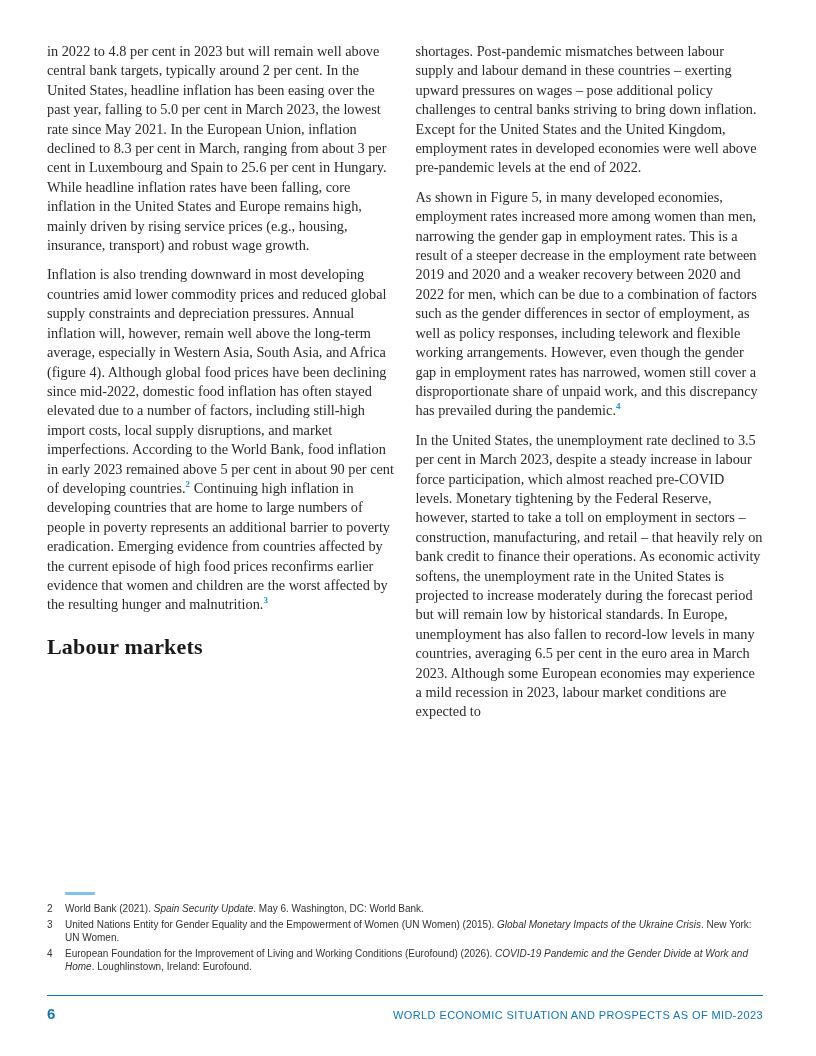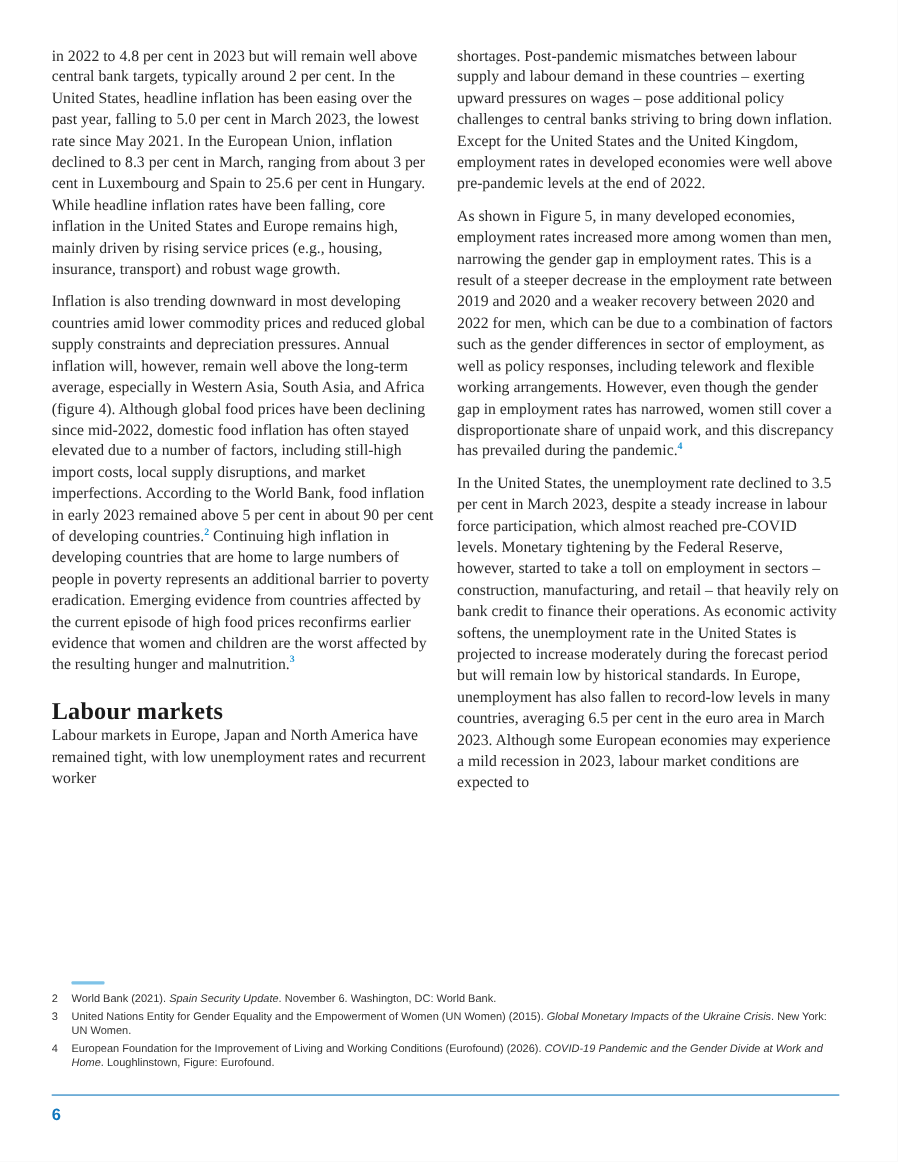--- a/index.html
+++ b/index.html
@@ -89,49 +89,49 @@
 
   <div class="content">
 
     <div class="col">
       <p><span>in 2022 to 4.8 per cent in 2023 but will remain well above central bank targets, typically around 2 per cent. In the United States, headline inflation has been easing over the past year, falling to 5.0 per cent in March 2023, the lowest rate since May 2021. In the European Union, inflation declined to 8.3 per cent in March, ranging from about 3 per cent in Luxembourg and Spain to 25.6 per cent in Hungary. While headline inflation rates have been falling, core inflation in the United States and Europe remains high, mainly driven by rising service prices (e.g., housing, insurance, transport) and robust wage growth.</span></p>
 
       <p><span>Inflation is also trending downward in most developing countries amid lower commodity prices and reduced global supply constraints and depreciation pressures. Annual inflation will, however, remain well above the long-term average, especially in Western Asia, South Asia, and Africa (figure 4). Although global food prices have been declining since mid-2022, domestic food inflation has often stayed elevated due to a number of factors, including still-high import costs, local supply disruptions, and market imperfections. According to the World Bank, food inflation in early 2023 remained above 5 per cent in about 90 per cent of developing countries.</span><sup class="fnref">2</sup><span> Continuing high inflation in developing countries that are home to large numbers of people in poverty represents an additional barrier to poverty eradication. Emerging evidence from countries affected by the current episode of high food prices reconfirms earlier evidence that women and children are the worst affected by the resulting hunger and malnutrition.</span><sup class="fnref">3</sup></p>
 
       <h2 class="section-heading">Labour markets</h2>
 
-      <p><span>Labour markets in Europe, Japan and North America have remained tight, with low unemployment rates and recurrent worker</span></p>
     </div>
 
     <div class="col">
       <p><span>shortages. Post-pandemic mismatches between labour supply and labour demand in these countries – exerting upward pressures on wages – pose additional policy challenges to central banks striving to bring down inflation. Except for the United States and the United Kingdom, employment rates in developed economies were well above pre-pandemic levels at the end of 2022.</span></p>
 
       <p><span>As shown in Figure 5, in many developed economies, employment rates increased more among women than men, narrowing the gender gap in employment rates. This is a result of a steeper decrease in the employment rate between 2019 and 2020 and a weaker recovery between 2020 and 2022 for men, which can be due to a combination of factors such as the gender differences in sector of employment, as well as policy responses, including telework and flexible working arrangements. However, even though the gender gap in employment rates has narrowed, women still cover a disproportionate share of unpaid work, and this discrepancy has prevailed during the pandemic.</span><sup class="fnref">4</sup></p>
 
       <p><span>In the United States, the unemployment rate declined to 3.5 per cent in March 2023, despite a steady increase in labour force participation, which almost reached pre-COVID levels. Monetary tightening by the Federal Reserve, however, started to take a toll on employment in sectors – construction, manufacturing, and retail – that heavily rely on bank credit to finance their operations. As economic activity softens, the unemployment rate in the United States is projected to increase moderately during the forecast period but will remain low by historical standards. In Europe, unemployment has also fallen to record-low levels in many countries, averaging 6.5 per cent in the euro area in March 2023. Although some European economies may experience a mild recession in 2023, labour market conditions are expected to</span></p>
     </div>
 
   </div>
 
   <div class="footnotes">
     <div class="fn-rule"></div>
 
     <div class="footnote">
       <span class="fn-num">2</span>
-      <span class="fn-text"><span>World Bank (2021). </span><span class="it">Spain Security Update</span><span>. November 6. Washington, DC: World Bank.</span></span>
+      <span class="fn-text"><span>World Bank (2021). </span><span class="it">Spain Security Update</span><span>. May 6. Washington, DC: World Bank.</span></span>
     </div>
 
     <div class="footnote">
       <span class="fn-num">3</span>
       <span class="fn-text"><span>United Nations Entity for Gender Equality and the Empowerment of Women (UN Women) (2015). </span><span class="it">Global Monetary Impacts of the Ukraine Crisis</span><span>. New York: UN Women.</span></span>
     </div>
 
     <div class="footnote">
       <span class="fn-num">4</span>
-      <span class="fn-text"><span>European Foundation for the Improvement of Living and Working Conditions (Eurofound) (2026). </span><span class="it">COVID-19 Pandemic and the Gender Divide at Work and Home</span><span>. Loughlinstown, Figure: Eurofound.</span></span>
+      <span class="fn-text"><span>European Foundation for the Improvement of Living and Working Conditions (Eurofound) (2026). </span><span class="it">COVID-19 Pandemic and the Gender Divide at Work and Home</span><span>. Loughlinstown, Ireland: Eurofound.</span></span>
     </div>
   </div>
 
   <div class="footer">
     <span class="page-number">6</span>
+    <span class="footer-title">WORLD ECONOMIC SITUATION AND PROSPECTS AS OF MID-2023</span>
   </div>
 
 </div>
 
 </body></html>

